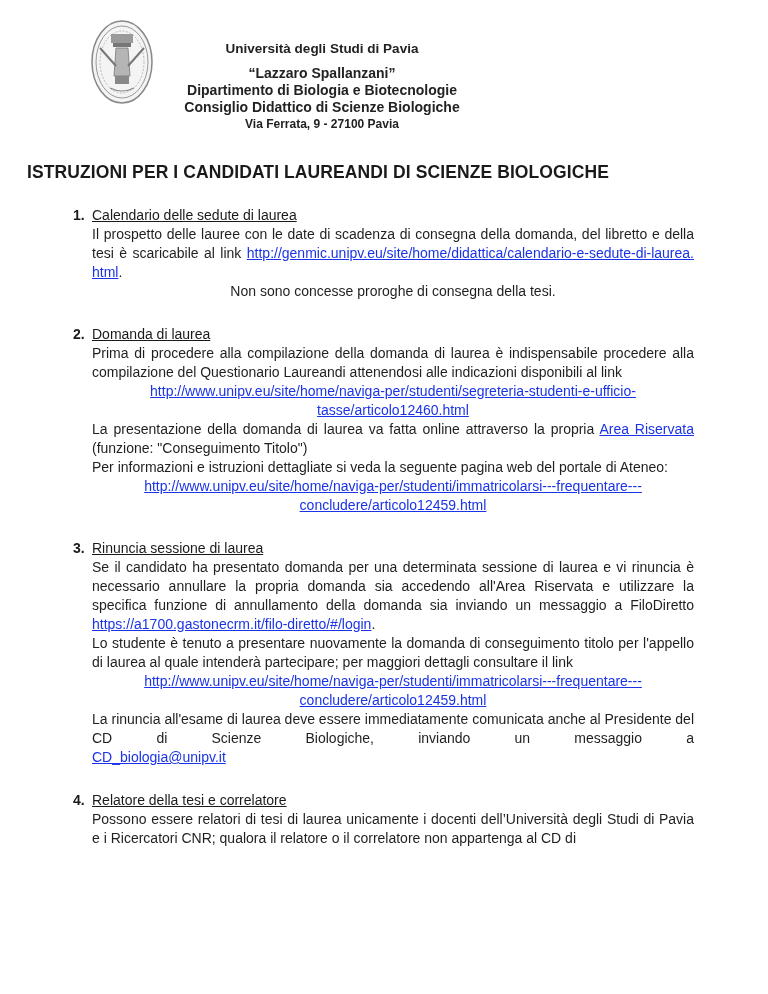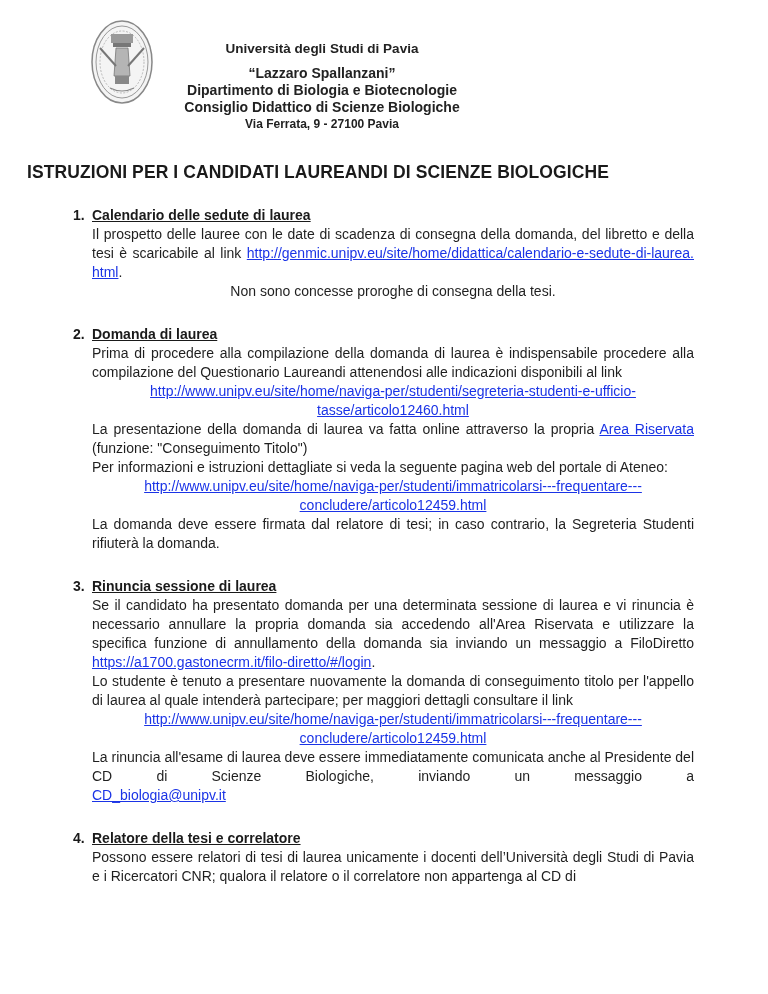--- a/index.html
+++ b/index.html
@@ -20,21 +20,21 @@
   .title {
     position: absolute; left: 0; width: 636px; top: 162px; text-align: center;
     font-size: 17.5px; font-weight: bold; color: #1a1a1a; letter-spacing: 0.1px;
   }
   .sections { position: absolute; left: 0; top: 206px; width: 768px; }
   .section { position: relative; margin-bottom: 24px; }
   .sec-num {
     position: absolute; left: 73px; top: 0; font-size: 14px; line-height: 19px; font-weight: bold;
   }
   .sec-head {
-    margin-left: 92px; font-size: 14px; line-height: 19px; font-weight: bold;
+    margin-left: 92px; font-size: 14px; line-height: 19px; font-weight: normal;
     text-decoration: underline; display: block;
   }
   .para {
     margin-left: 92px; width: 602px; font-size: 14px; line-height: 19px;
     text-align: justify; color: #1f1f1f;
   }
   .para.left { text-align: center; }
   .line { display: block; }
   a.link { color: #1a33e6; text-decoration: underline; }
   .justify-last { text-align: justify; text-align-last: justify; display: block; }
@@ -87,21 +87,20 @@
       <a class="link line" href="#" style="display:inline;">tasse/articolo12460.html</a>
     </div>
     <div class="para">
       <span>La presentazione della domanda di laurea va fatta online attraverso la propria </span><a class="link" href="#">Area Riservata </a><span>(funzione: "Conseguimento Titolo")</span>
     </div>
     <div class="para">Per informazioni e istruzioni dettagliate si veda la seguente pagina web del portale di Ateneo:</div>
     <div class="para left">
       <a class="link line" href="#">http://www.unipv.eu/site/home/naviga-per/studenti/immatricolarsi---frequentare---</a>
       <a class="link" href="#">concludere/articolo12459.html</a>
     </div>
-    <div class="para">La domanda deve essere firmata dal relatore di tesi; in caso contrario, la Segreteria Studenti rifiuterà la domanda.</div>
   </div>
 
   <div class="section">
     <span class="sec-num">3.</span>
     <span class="sec-head">Rinuncia sessione di laurea</span>
     <div class="para">
       <span>Se il candidato ha presentato domanda per una determinata sessione di laurea e vi rinuncia è necessario annullare la propria domanda sia accedendo all'Area Riservata e utilizzare la specifica funzione di annullamento della domanda sia inviando un messaggio a FiloDiretto </span><a class="link" href="#">https://a1700.gastonecrm.it/filo-diretto/#/login</a><span>.</span>
     </div>
     <div class="para">Lo studente è tenuto a presentare nuovamente la domanda di conseguimento titolo per l'appello di laurea al quale intenderà partecipare; per maggiori dettagli consultare il link</div>
     <div class="para left">

